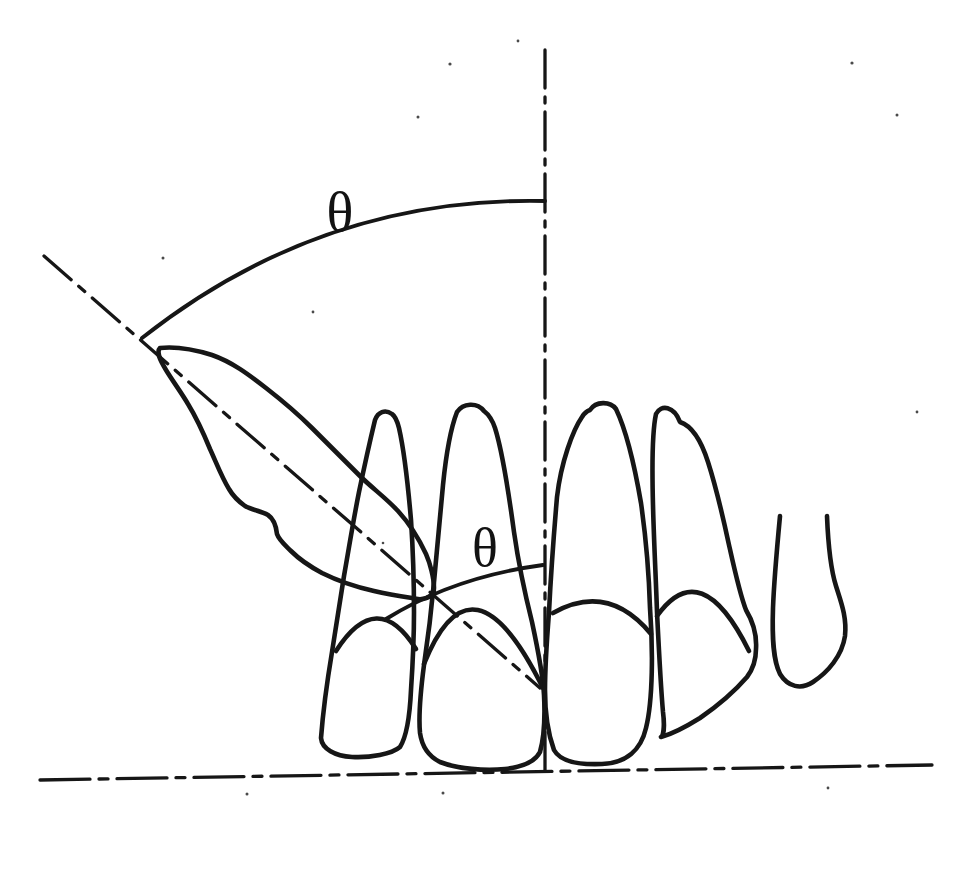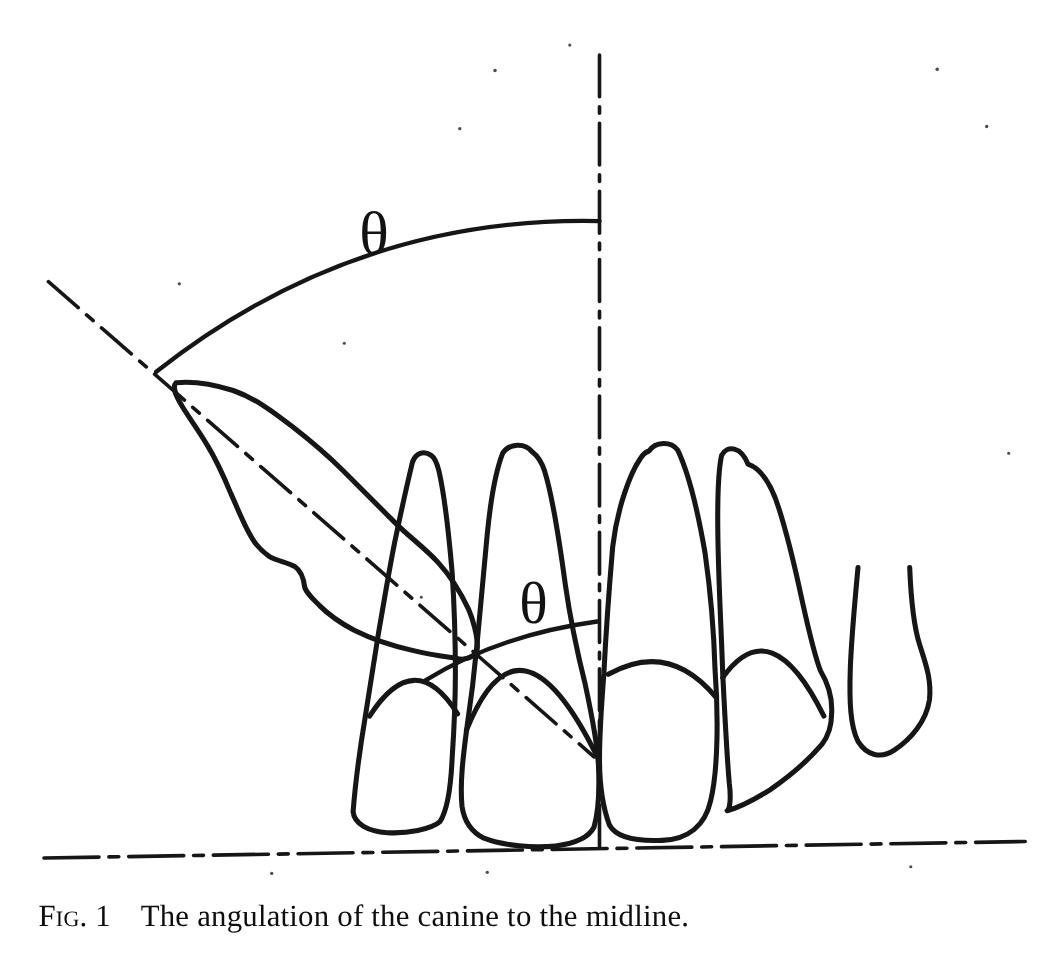--- a/index.html
+++ b/index.html
@@ -180,17 +180,14 @@
       <circle class="speck" cx="163" cy="258" r="1.5"></circle>
       <circle class="speck" cx="313" cy="312" r="1.4"></circle>
       <circle class="speck" cx="383" cy="543" r="1.3"></circle>
       <circle class="speck" cx="917" cy="412" r="1.4"></circle>
       <circle class="speck" cx="247" cy="794" r="1.5"></circle>
       <circle class="speck" cx="443" cy="793" r="1.5"></circle>
       <circle class="speck" cx="828" cy="788" r="1.4"></circle>
     </g>
   </svg>
 
-  <div class="caption">
-    <span class="fig-label">Fig. 1</span><span class="caption-text">The angulation of the canine to the midline.</span>
-  </div>
 
 </div>
 
 </body></html>

